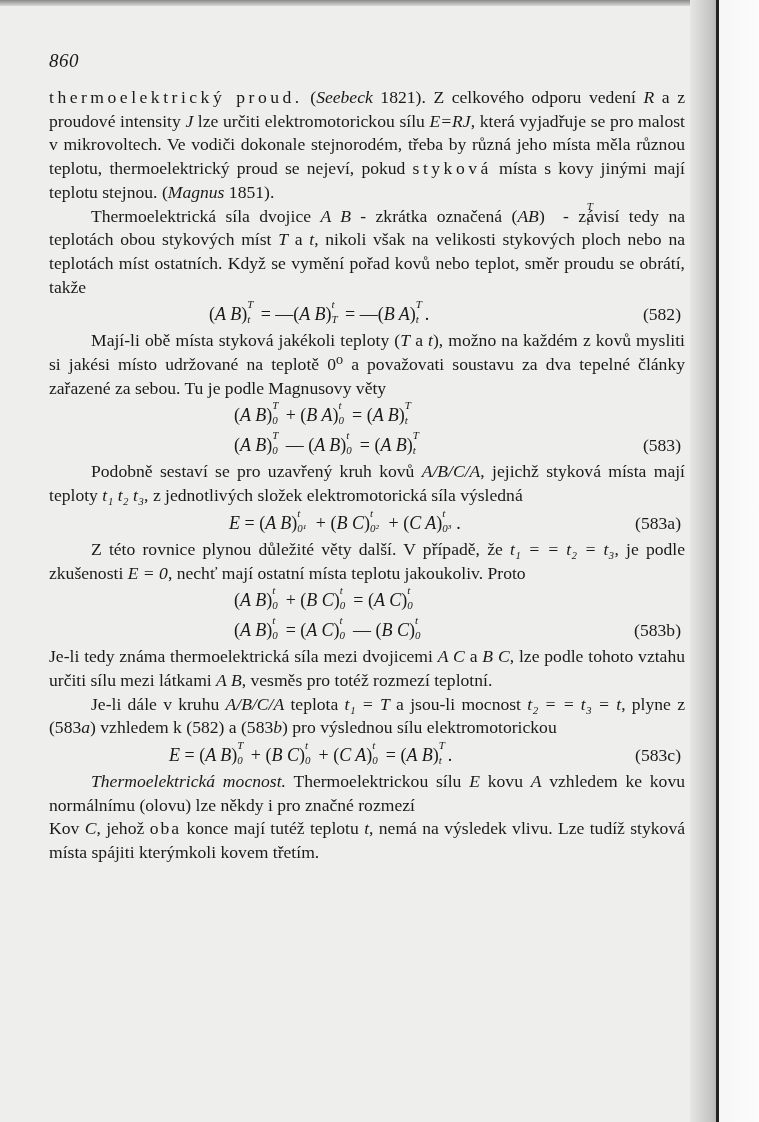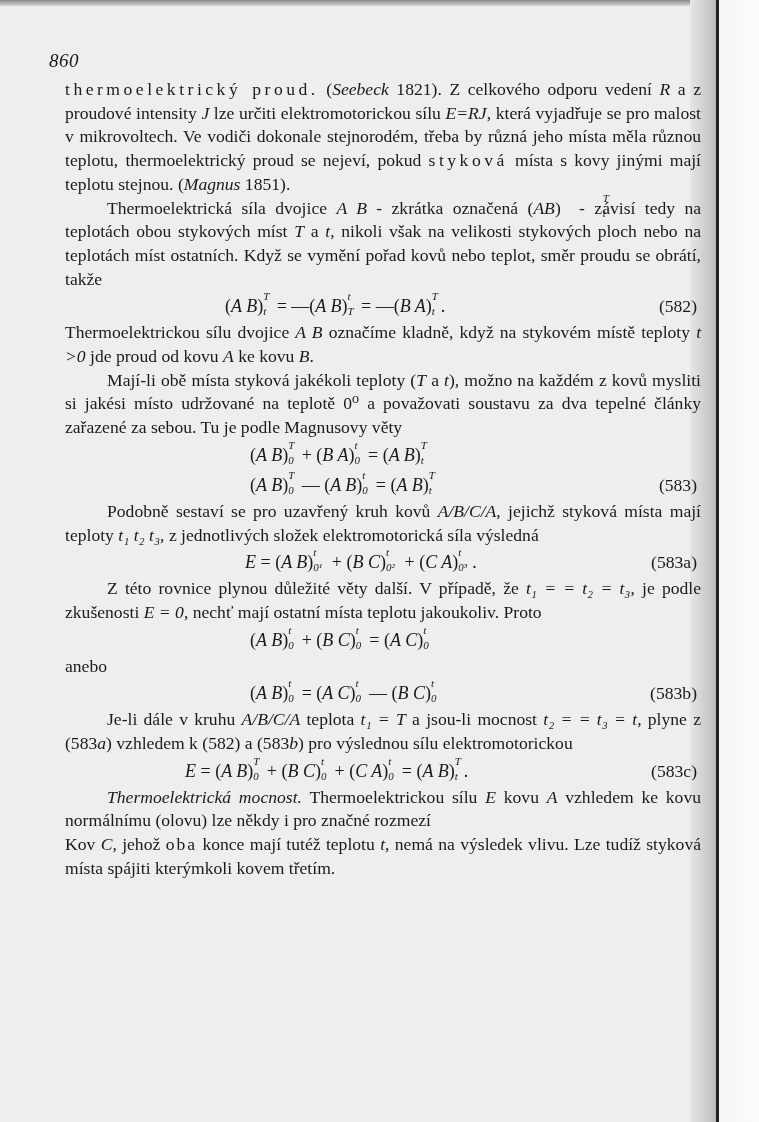--- a/index.html
+++ b/index.html
@@ -11,21 +11,21 @@
   }
   .top-edge { position:absolute; left:0; top:0; width:700px; height:6px;
     background:linear-gradient(#8a8a8a,#d8d8d8); }
   .gutter { position:absolute; top:0; left:690px; width:36px; height:1122px;
     background:linear-gradient(90deg,#e6e6e4 0%,#c4c4c2 60%,#9a9a98 100%); }
   .spine { position:absolute; top:0; left:716px; width:3px; height:1122px; background:#222; }
   .right-page { position:absolute; top:0; left:719px; width:40px; height:1122px;
     background:linear-gradient(90deg,#f7f7f7,#fbfbfb); }
   .page { position:absolute; left:49px; top:0; width:636px; }
   .page-number { position:absolute; top:50px; left:0; font-size:19px; letter-spacing:0.5px;font-style:italic; }
-  .text { position:absolute; top:78px; left:0; width:636px; font-size:17.6px; line-height:23.7px; text-align:justify;margin-left:16px; }
+  .text { position:absolute; top:86px; left:0; width:636px; font-size:17.6px; line-height:23.7px; text-align:justify; }
   .p { margin:0; }
   .indent { text-indent:42px; }
   .spaced { letter-spacing:3.5px; }
   .eq { position:relative; height:30px; line-height:30px; }
   .eq .formula { position:absolute; top:0; white-space:nowrap; font-size:18px; }
   .eq .num { position:absolute; right:4px; top:0; font-size:17.6px; }
   .ss { display:inline-block; position:relative; width:9px; height:10px; vertical-align:baseline; }
   .ss .u { position:absolute; top:-12px; left:0; font-size:11px; font-style:italic; line-height:12px; }
   .ss .d { position:absolute; top:3px; left:0; font-size:11px; font-style:italic; line-height:12px; }
 </style>
@@ -44,21 +44,20 @@
 
     <p class="p"><span class="spaced">thermoelektrický proud.</span><span> (</span><i>Seebeck</i><span> 1821). Z celkového odporu vedení </span><i>R</i><span> a z proudové intensity </span><i>J</i><span> lze určiti elektromotorickou sílu </span><i>E=RJ</i><span>, která vyjadřuje se pro malost v mikrovoltech. Ve vodiči dokonale stejnorodém, třeba by různá jeho místa měla různou teplotu, thermoelektrický proud se nejeví, pokud </span><span class="spaced">styková</span><span> místa s kovy jinými mají teplotu stejnou. (</span><i>Magnus</i><span> 1851).</span></p>
 
     <p class="p indent"><span>Thermoelektrická síla dvojice </span><i>A B</i><span> - zkrátka označená </span>(<i>AB</i>)<span class="ss"><span class="u">T</span><span class="d">t</span></span><span> - závisí tedy na teplotách obou stykových míst </span><i>T</i><span> a </span><i>t</i><span>, nikoli však na velikosti stykových ploch nebo na teplotách míst ostatních. Když se vymění pořad kovů nebo teplot, směr proudu se obrátí, takže</span></p>
 
     <div class="eq">
       <span class="formula" style="left:160px">(<i>A B</i>)<span class="ss"><span class="u">T</span><span class="d">t</span></span> = —(<i>A B</i>)<span class="ss"><span class="u">t</span><span class="d">T</span></span> = —(<i>B A</i>)<span class="ss"><span class="u">T</span><span class="d">t</span></span>.</span>
       <span class="num">(582)</span>
     </div>
 
-    <p class="p"><span>Thermoelektrickou sílu dvojice </span><i>A B</i><span> označíme kladně, když na stykovém místě teploty </span><i>t &gt;0</i><span> jde proud od kovu </span><i>A</i><span> ke kovu </span><i>B</i>.</p>
 
     <p class="p indent"><span>Mají-li obě místa styková jakékoli teploty (</span><i>T</i><span> a </span><i>t</i><span>), možno na každém z kovů mysliti si jakési místo udržované na teplotě 0⁰ a považovati soustavu za dva tepelné články zařazené za sebou. Tu je podle Magnusovy věty</span></p>
 
     <div class="eq">
       <span class="formula" style="left:185px">(<i>A B</i>)<span class="ss"><span class="u">T</span><span class="d">0</span></span> + (<i>B A</i>)<span class="ss"><span class="u">t</span><span class="d">0</span></span> = (<i>A B</i>)<span class="ss"><span class="u">T</span><span class="d">t</span></span></span>
     </div>
 
 
     <div class="eq">
       <span class="formula" style="left:185px">(<i>A B</i>)<span class="ss"><span class="u">T</span><span class="d">0</span></span> — (<i>A B</i>)<span class="ss"><span class="u">t</span><span class="d">0</span></span> = (<i>A B</i>)<span class="ss"><span class="u">T</span><span class="d">t</span></span></span>
@@ -71,27 +70,27 @@
       <span class="formula" style="left:180px"><i>E</i> = (<i>A B</i>)<span class="ss" style="width:14px"><span class="u">t</span><span class="d">0¹</span></span> + (<i>B C</i>)<span class="ss" style="width:14px"><span class="u">t</span><span class="d">0²</span></span> + (<i>C A</i>)<span class="ss" style="width:14px"><span class="u">t</span><span class="d">0³</span></span>.</span>
       <span class="num">(583a)</span>
     </div>
 
     <p class="p indent"><span>Z této rovnice plynou důležité věty další. V případě, že </span><i>t₁ = = t₂ = t₃</i><span>, je podle zkušenosti </span><i>E = 0</i><span>, nechť mají ostatní místa teplotu jakoukoliv. Proto</span></p>
 
     <div class="eq">
       <span class="formula" style="left:185px">(<i>A B</i>)<span class="ss"><span class="u">t</span><span class="d">0</span></span> + (<i>B C</i>)<span class="ss"><span class="u">t</span><span class="d">0</span></span> = (<i>A C</i>)<span class="ss"><span class="u">t</span><span class="d">0</span></span></span>
     </div>
 
-    <p class="p">anebo</p>
 
     <div class="eq">
       <span class="formula" style="left:185px">(<i>A B</i>)<span class="ss"><span class="u">t</span><span class="d">0</span></span> = (<i>A C</i>)<span class="ss"><span class="u">t</span><span class="d">0</span></span> — (<i>B C</i>)<span class="ss"><span class="u">t</span><span class="d">0</span></span></span>
       <span class="num">(583b)</span>
     </div>
 
+    <p class="p"><span>Je-li tedy známa thermoelektrická síla mezi dvojicemi </span><i>A C</i><span> a </span><i>B C</i><span>, lze podle tohoto vztahu určiti sílu mezi látkami </span><i>A B</i><span>, vesměs pro totéž rozmezí teplotní.</span></p>
 
     <p class="p indent"><span>Je-li dále v kruhu </span><i>A/B/C/A</i><span> teplota </span><i>t₁ = T</i><span> a jsou-li mocnost </span><i>t₂ = = t₃ = t</i><span>, plyne z (583</span><i>a</i><span>) vzhledem k (582) a (583</span><i>b</i><span>) pro výslednou sílu elektromotorickou</span></p>
 
     <div class="eq">
       <span class="formula" style="left:120px"><i>E</i> = (<i>A B</i>)<span class="ss"><span class="u">T</span><span class="d">0</span></span> + (<i>B C</i>)<span class="ss"><span class="u">t</span><span class="d">0</span></span> + (<i>C A</i>)<span class="ss"><span class="u">t</span><span class="d">0</span></span> = (<i>A B</i>)<span class="ss"><span class="u">T</span><span class="d">t</span></span>.</span>
       <span class="num">(583c)</span>
     </div>
 
     <p class="p indent"><i>Thermoelektrická mocnost.</i><span> Thermoelektrickou sílu </span><i>E</i><span> kovu </span><i>A</i><span> vzhledem ke kovu normálnímu (olovu) lze někdy i pro značné rozmezí</span></p>
 

